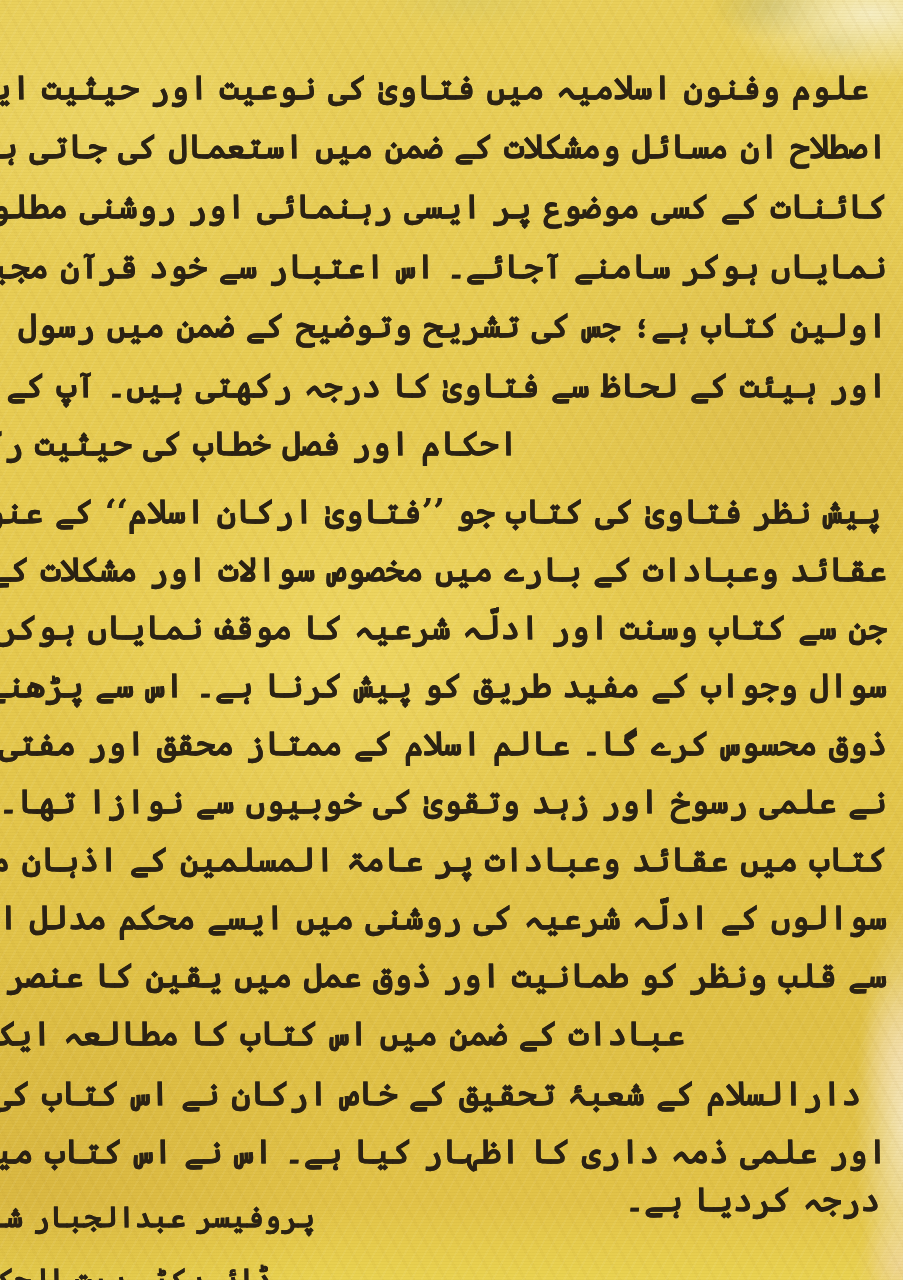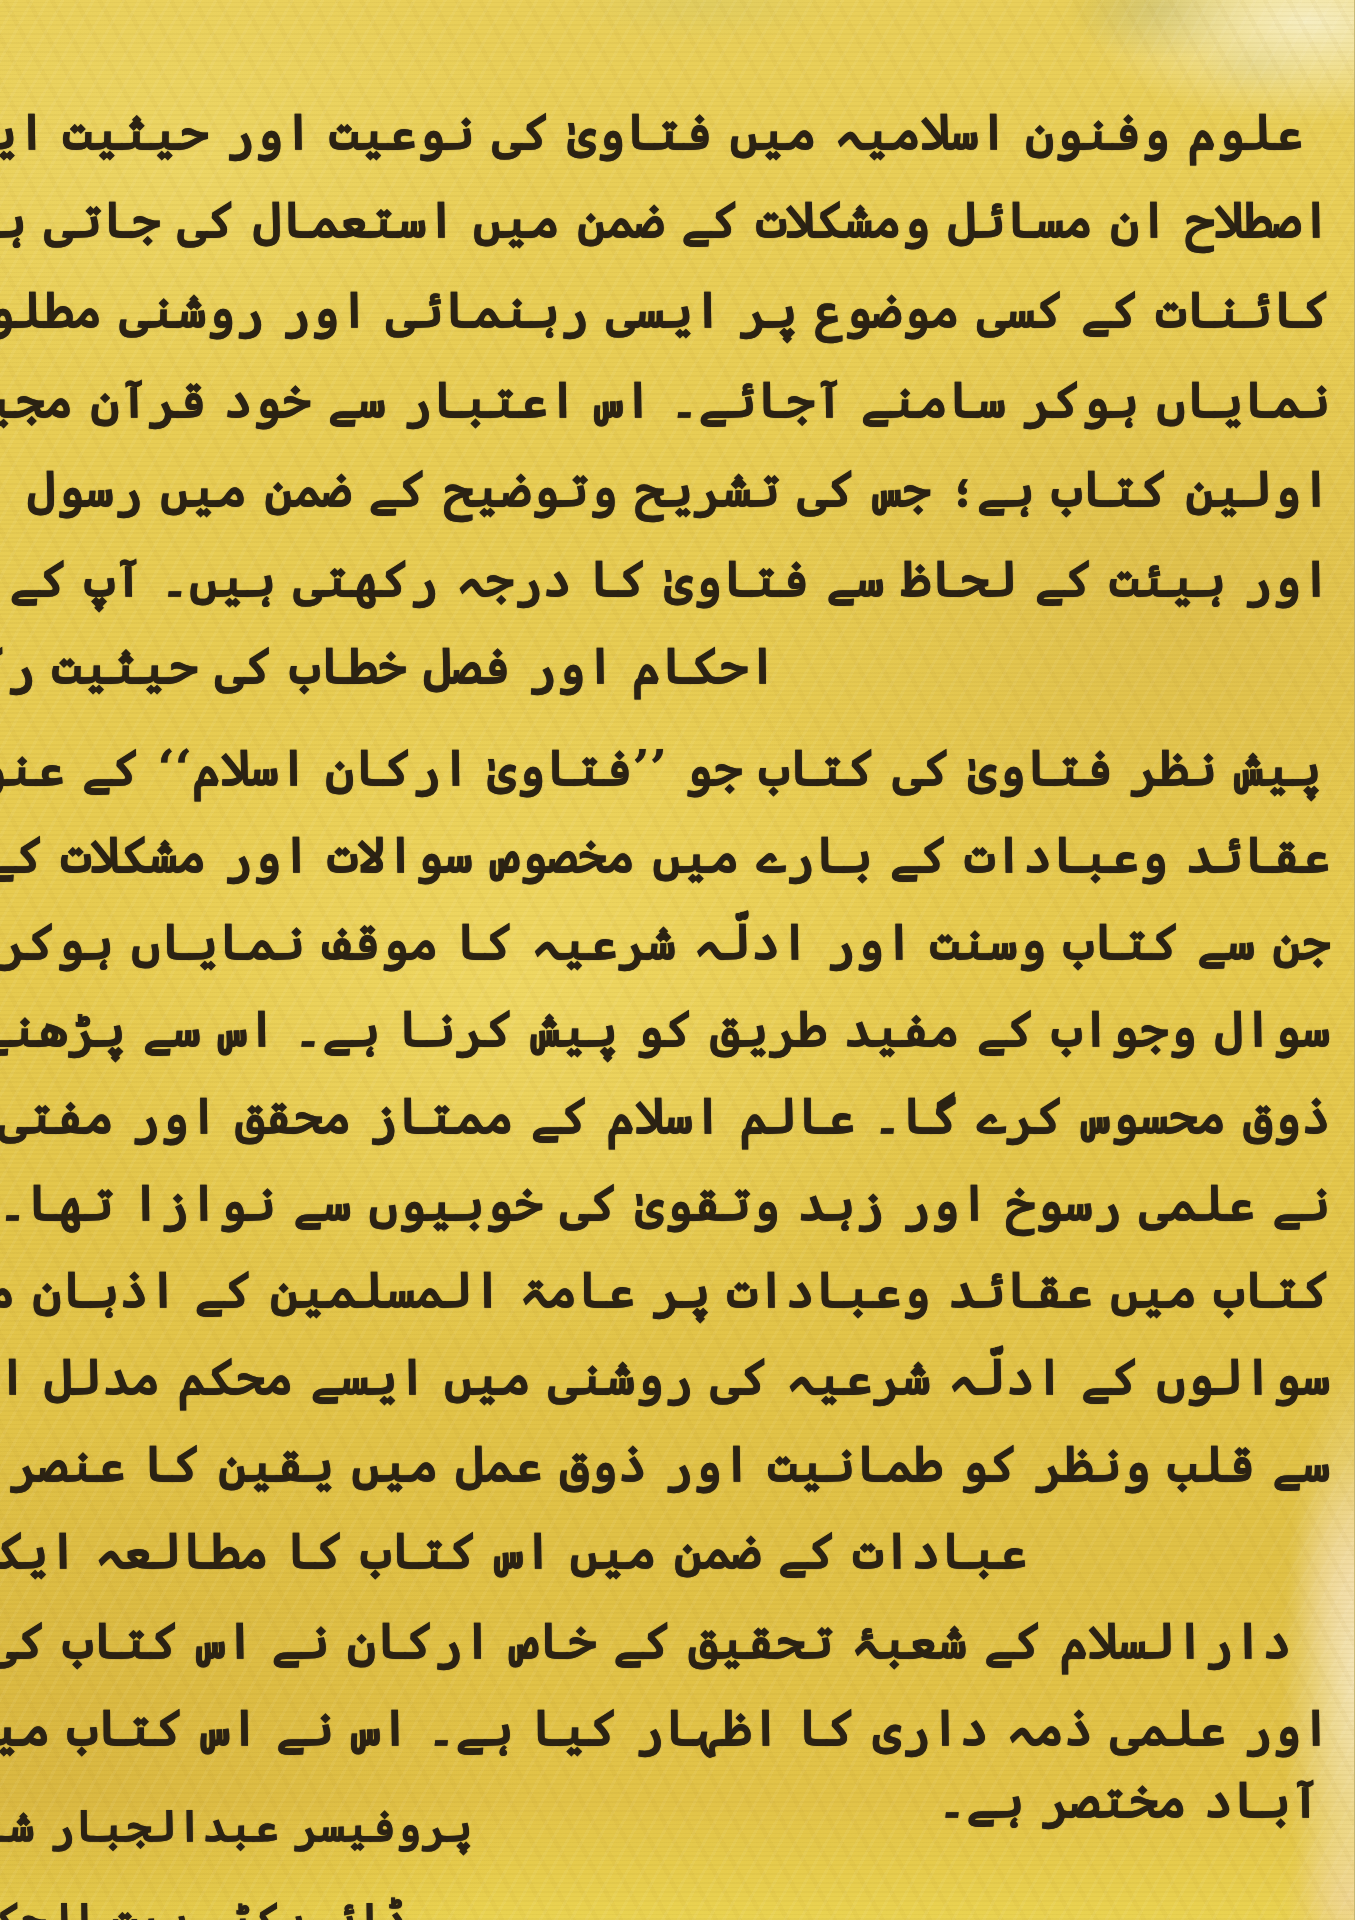--- a/index.html
+++ b/index.html
@@ -94,17 +94,17 @@
   <p class="tl full" style="top:624px">سوال وجواب کے مفید طریق کو پیش کرنا ہے۔ اس سے پڑھنے اور سمجھنے والا ایک خاص علمی اور تحقیقی</p>
   <p class="tl full" style="top:682px">ذوق محسوس کرے گا۔ عالم اسلام کے ممتاز محقق اور مفتی الشیخ علامہ محمد بن صالح العثیمین رحمۃ اللہ علیہ کو اللہ تعالیٰ</p>
   <p class="tl full" style="top:740px">نے علمی رسوخ اور زہد وتقویٰ کی خوبیوں سے نوازا تھا۔ انھوں نے فتاویٰ کی اس مختصر مگر جامع</p>
   <p class="tl full" style="top:798px">کتاب میں عقائد وعبادات پر عامۃ المسلمین کے اذہان میں پیدا ہونے والے تمام تر امکانی</p>
   <p class="tl full" style="top:856px">سوالوں کے ادلّہ شرعیہ کی روشنی میں ایسے محکم مدلل اور دلنشیں جوابات مرحمت فرمائے ہیں کہ جن</p>
   <p class="tl full" style="top:914px">سے قلب ونظر کو طمانیت اور ذوق عمل میں یقین کا عنصر شامل ہوجاتا ہے۔ مجھے یقین ہے کہ عقائد و</p>
   <p class="tl tail-left w2" style="top:972px">عبادات کے ضمن میں اس کتاب کا مطالعہ ایک ایمانی حلاوت اور دینی شعور پیدا کرے گا۔</p>
 
   <p class="tl full ind3" style="top:1032px">دارالسلام کے شعبۂ تحقیق کے خاص ارکان نے اس کتاب کی فنی ایڈیٹنگ میں جس طباعتی ذوق</p>
   <p class="tl full" style="top:1090px">اور علمی ذمہ داری کا اظہار کیا ہے۔ اس نے اس کتاب میں معنوی اور صوری خوبیوں کا ایک جہان</p>
-  <p class="tl tail-right" style="top:1138px">آباد مختصر ہے۔</p>
+  <p class="tl tail-right" style="top:1138px">درجہ کردیا ہے۔</p>
 
   <p class="sig" style="top:1164px;left:100px;width:215px">پروفیسر عبدالجبار شاکر</p>
   <p class="sig" style="top:1226px;left:62px;width:210px">ڈائریکٹر بیت الحکمت، لاہور</p>
 </div>
 
 </body></html>

